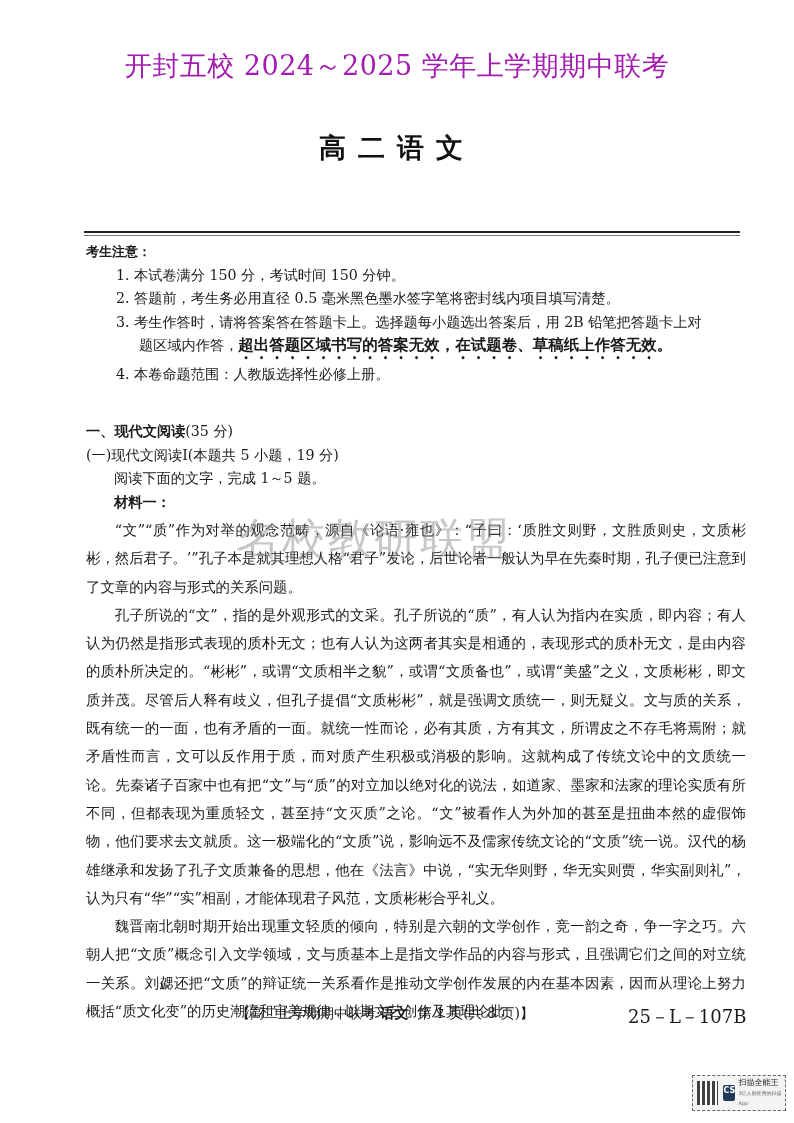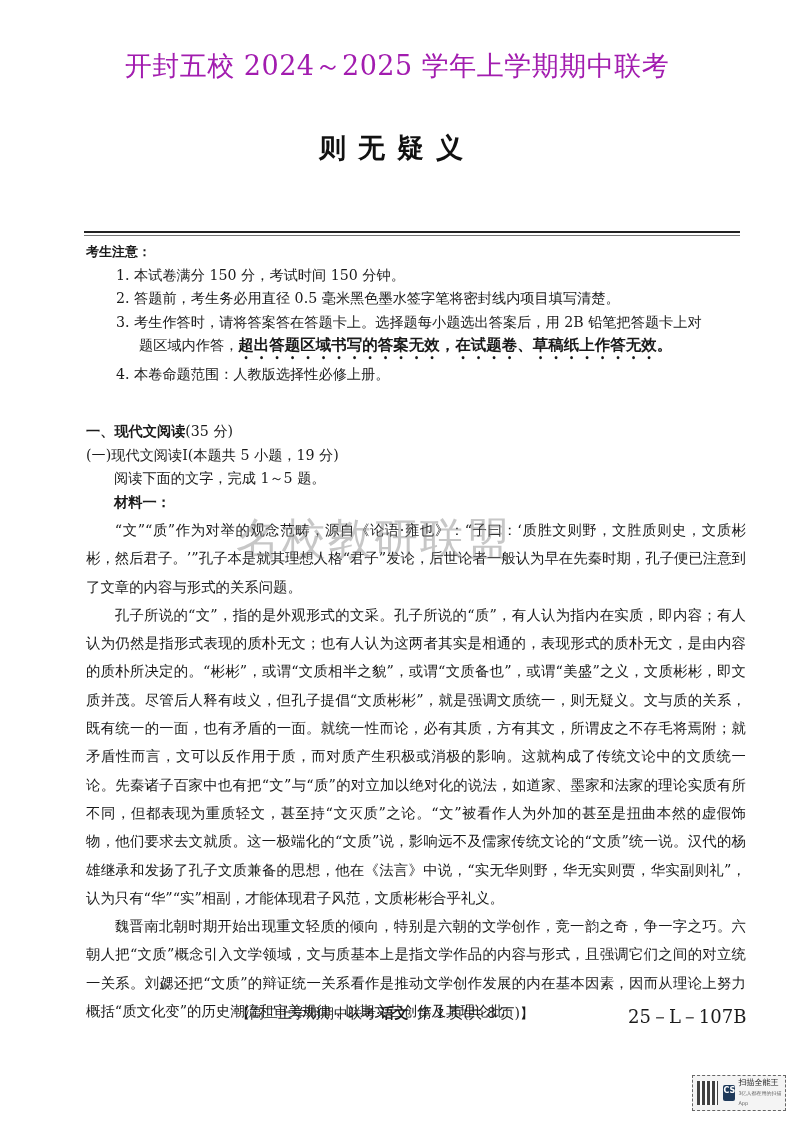--- a/index.html
+++ b/index.html
@@ -74,21 +74,21 @@
       font-family: "DejaVu Sans", sans-serif; font-weight: bold; }
     .scan-text { margin-left: 3px; font-size: 8px; font-family: "DejaVu Sans", sans-serif; color: #222; line-height: 10px; }
     .scan-sub { font-size: 5px; color: #666; }
   </style>
 </head>
 <body>
 
 <div class="page">
 
   <div class="exam-title">开封五校 2024～2025 学年上学期期中联考</div>
-  <div class="subject-title">则无疑义</div>
+  <div class="subject-title">高二语文</div>
 
   <div class="divider"></div>
   <div class="divider2"></div>
 
   <div class="notice">
     <div class="notice-title">考生注意：</div>
     <div class="notice-item">1. 本试卷满分 150 分，考试时间 150 分钟。</div>
     <div class="notice-item">2. 答题前，考生务必用直径 0.5 毫米黑色墨水签字笔将密封线内项目填写清楚。</div>
     <div class="notice-item">3. 考生作答时，请将答案答在答题卡上。选择题每小题选出答案后，用 2B 铅笔把答题卡上对</div>
     <div class="notice-cont"><span>题区域内作答，</span><span class="emph">超出答题区域书写的答案无效，在试题卷、草稿纸上作答无效。</span></div>

